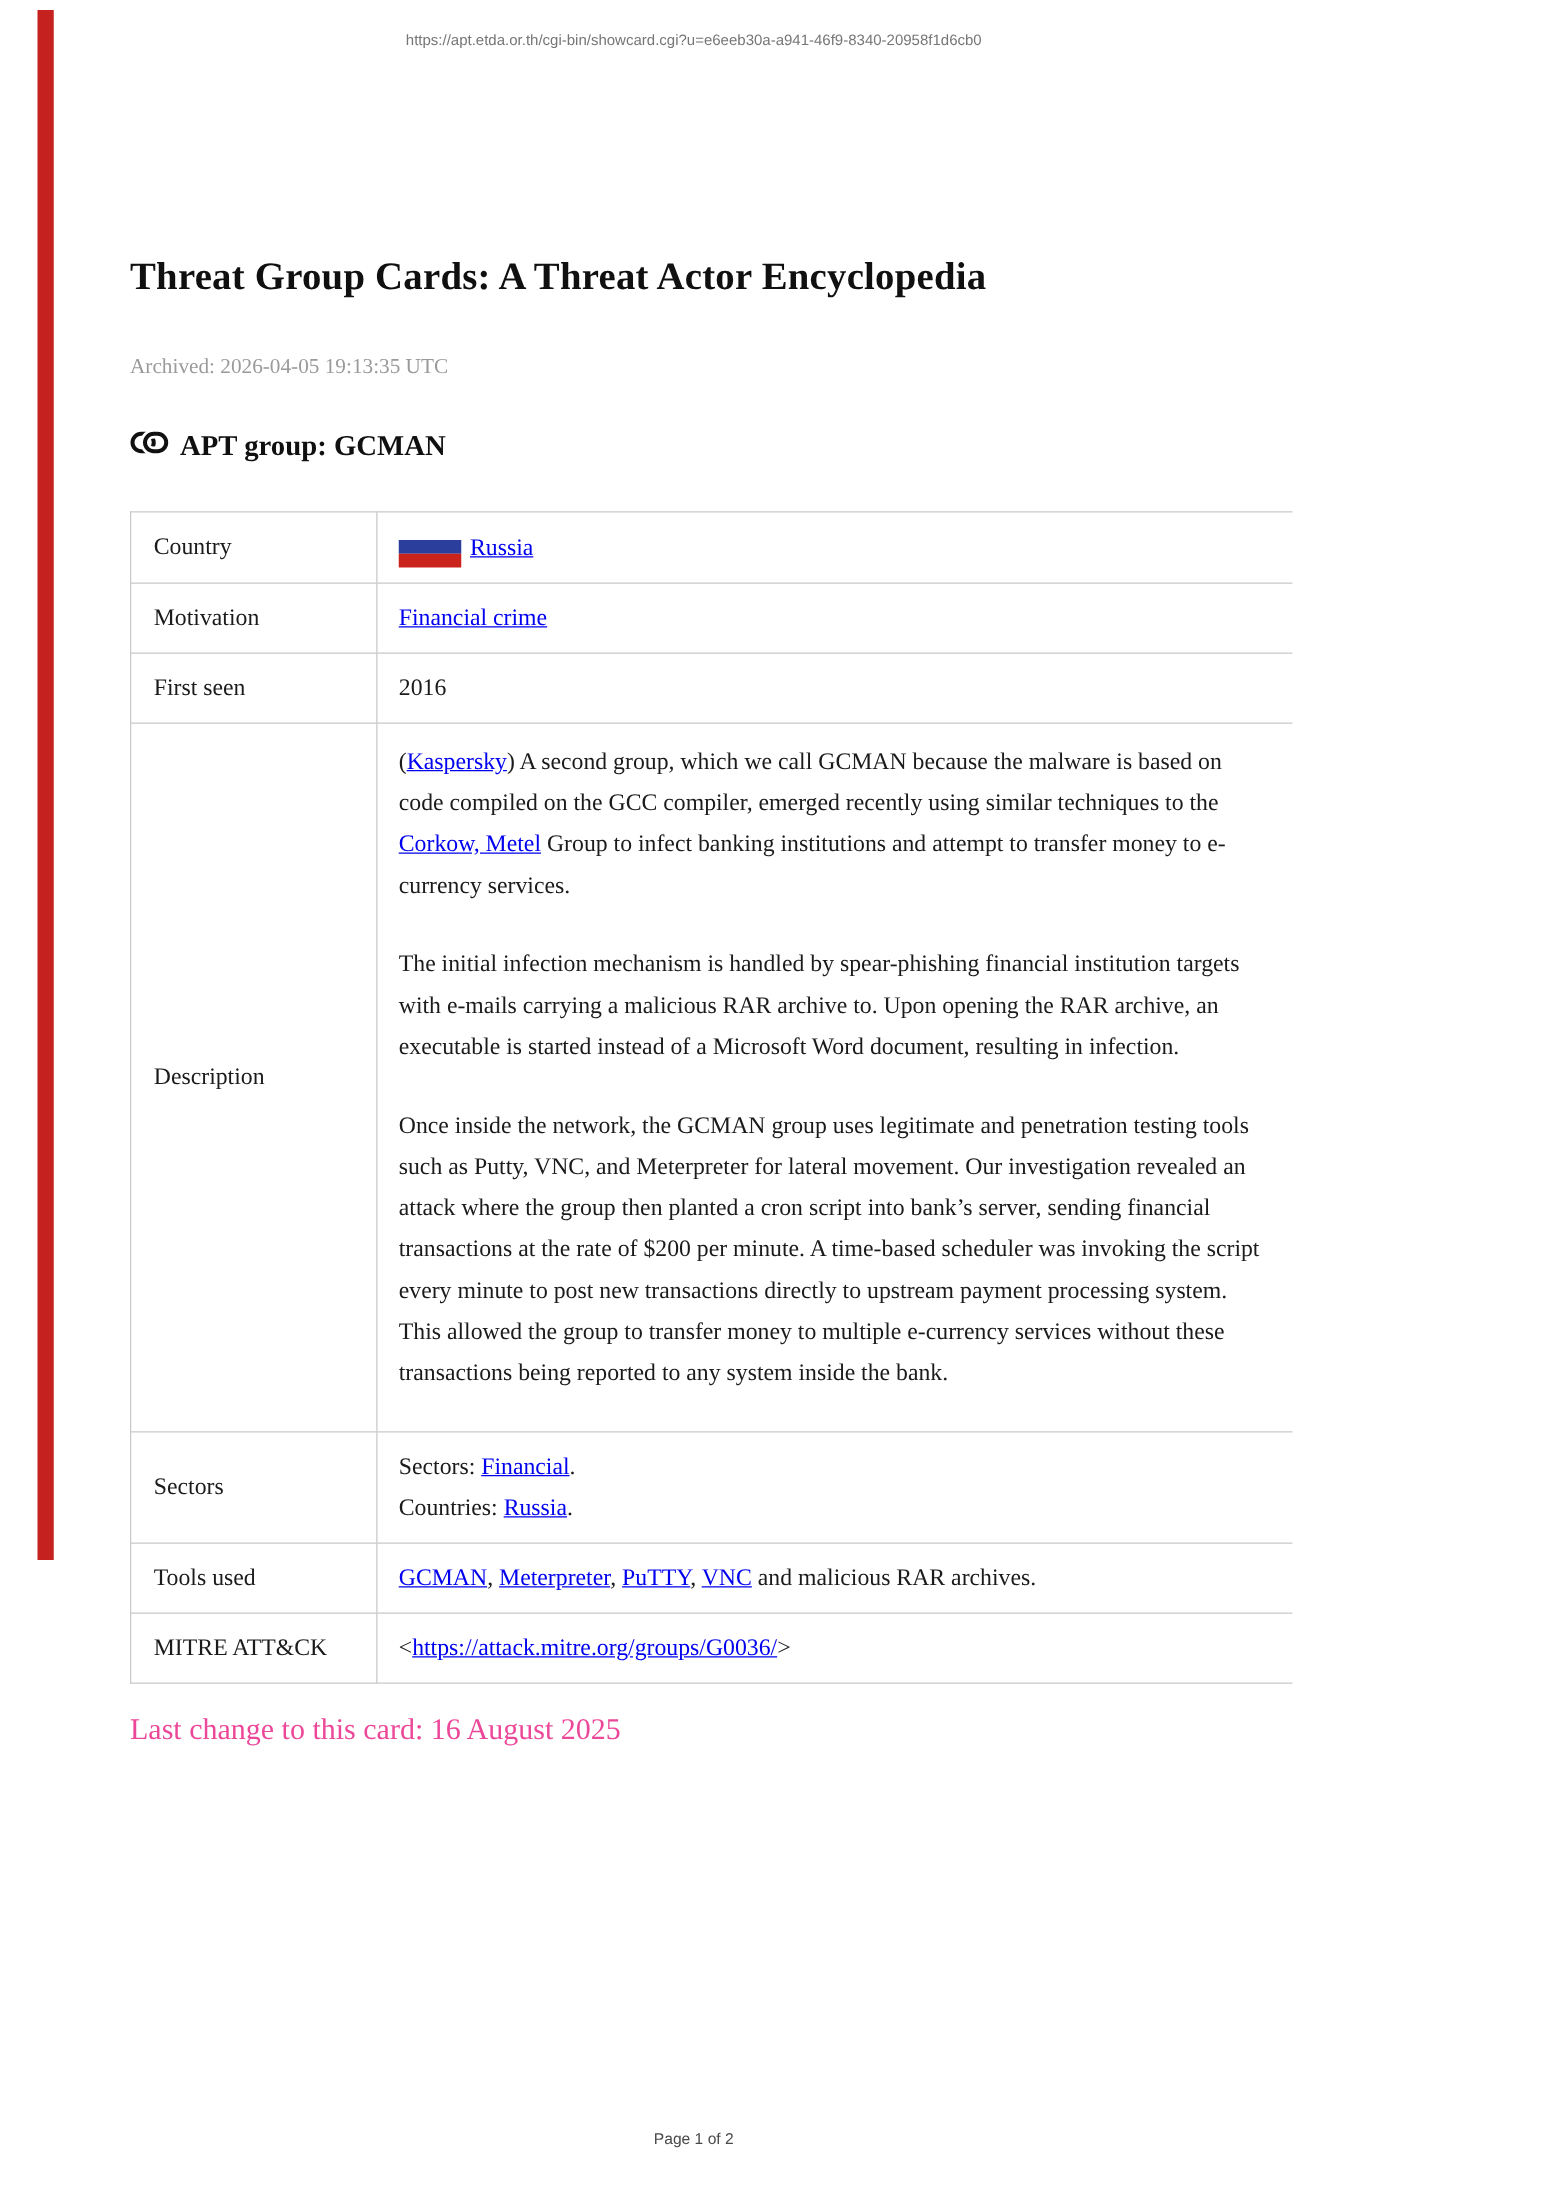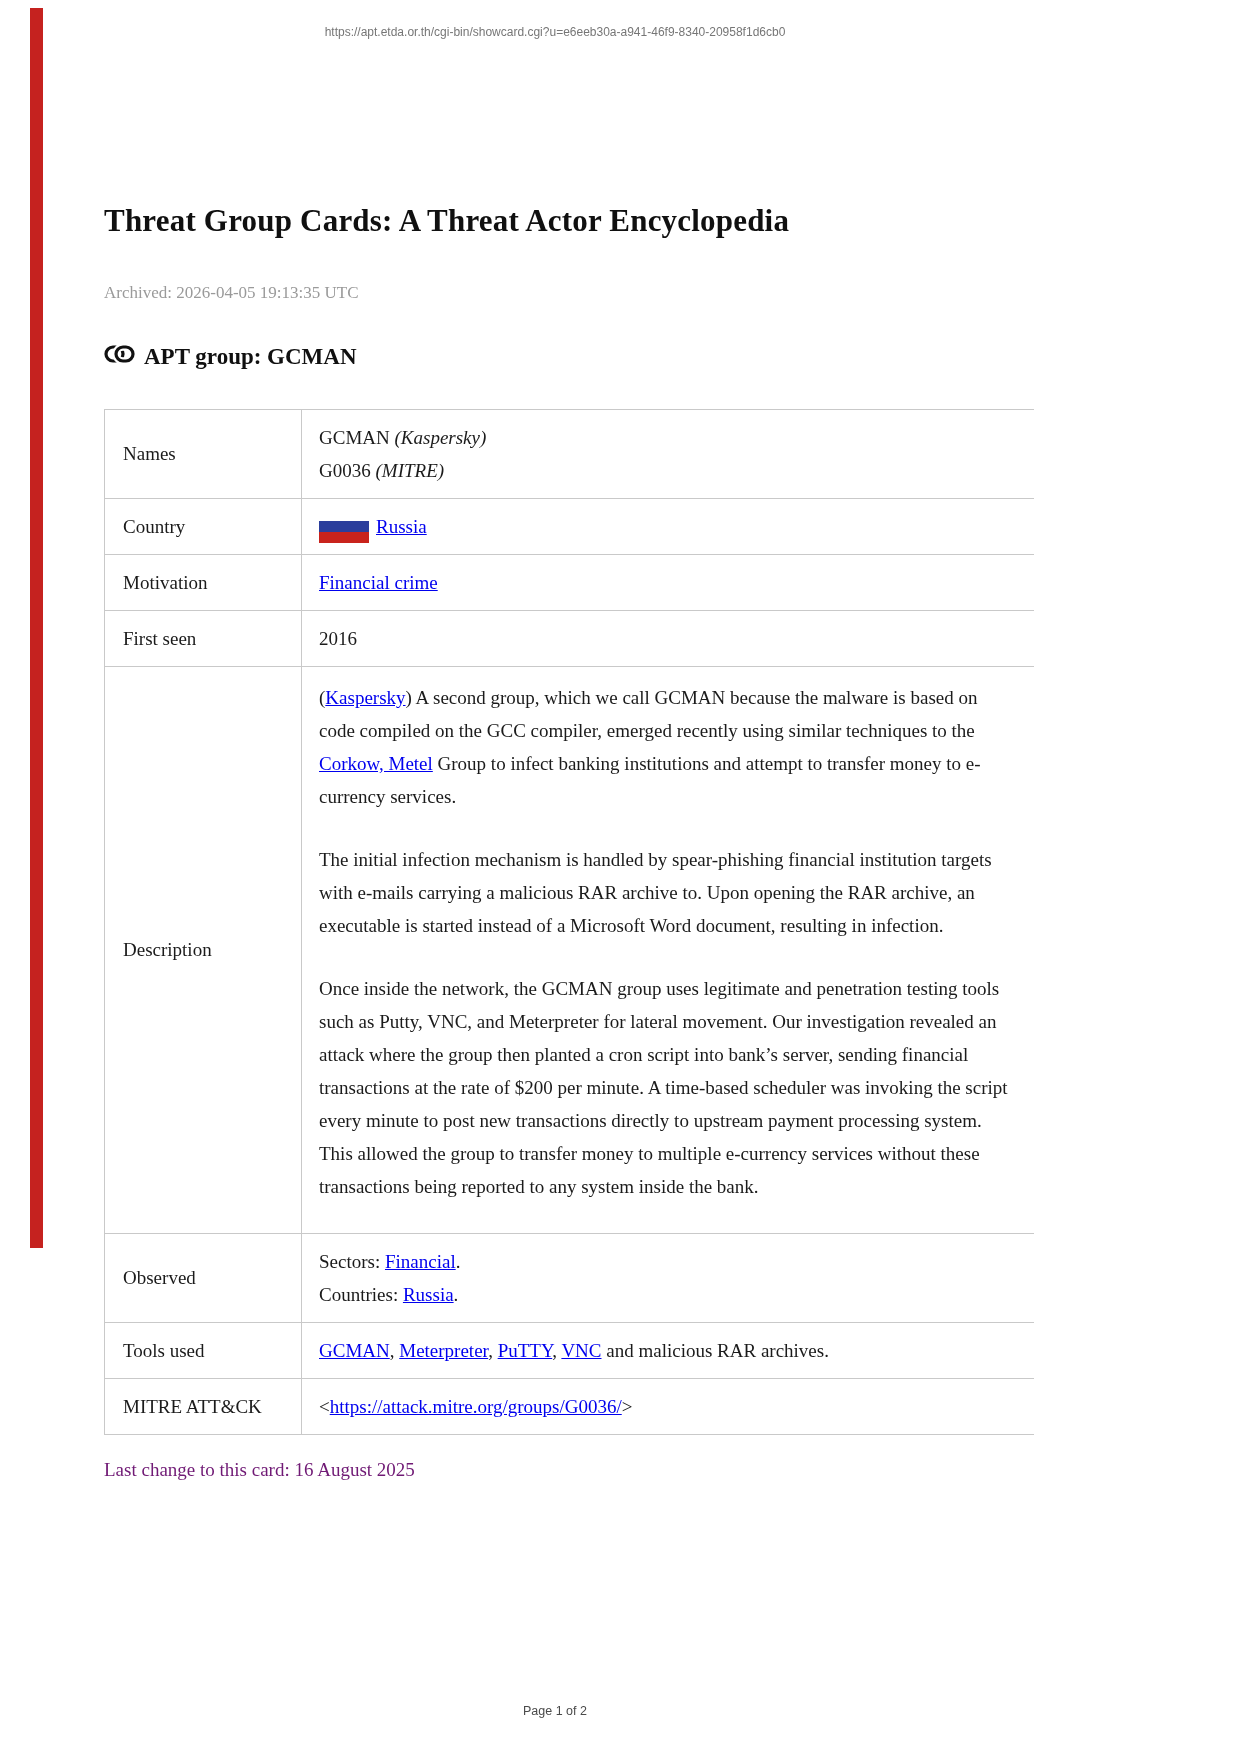--- a/index.html
+++ b/index.html
@@ -27,21 +27,21 @@
   td.val{padding:11px 120px 11px 17px;line-height:33px;color:#1b1b1b;}
   td.val.desc{padding:14px 120px 30px 17px;}
   .desc p{margin:0 0 30px 0;}
   .desc p.last{margin-bottom:0;}
 
   a{color:#0000EE;text-decoration:underline;cursor:pointer;}
 
   .flag{display:inline-block;width:50px;height:33px;vertical-align:-10px;margin-right:7px;}
   .flag .s{display:block;width:50px;height:11px;}
 
-  .lastchange{margin-top:24px;font-size:19px;color:#701a75;}
+  .lastchange{margin-top:24px;font-size:24px;color:#ec4899;}
 
   .pagefoot{position:absolute;top:1704px;left:0;width:1110px;text-align:center;
             font-family:Liberation Sans, sans-serif;font-size:12.5px;color:#4a4a4a;}
 </style>
 </head>
 <body>
 
 <div class="page">
 
   <div class="redbar"></div>
@@ -59,27 +59,20 @@
         <rect x="12" y="4" width="17" height="14" rx="7" fill="none" stroke="#ffffff" stroke-width="7.5"></rect>
         <rect x="12" y="4" width="17" height="14" rx="7" fill="none" stroke="#111111" stroke-width="3.2"></rect>
       </svg>
     </span>
     <span>APT group: GCMAN</span>
   </div>
 
   <div class="flow">
     <table class="card">
       <tbody>
-          <tr>
-        <td class="lbl">Names</td>
-        <td class="val">
-          <div><span>GCMAN</span> <i>(Kaspersky)</i></div>
-          <div><span>G0036</span> <i>(MITRE)</i></div>
-        </td>
-      </tr>
       <tr>
         <td class="lbl">Country</td>
         <td class="val">
           <span class="flag"><span class="s" style="background:#ffffff"></span><span class="s" style="background:#2b3e9c"></span><span class="s" style="background:#c9231c"></span></span><a>Russia</a>
         </td>
       </tr>
       <tr>
         <td class="lbl">Motivation</td>
         <td class="val">
           <a>Financial crime</a>
@@ -91,21 +84,21 @@
       </tr>
       <tr>
         <td class="lbl">Description</td>
         <td class="val desc">
           <p><span>(</span><a>Kaspersky</a><span>) A second group, which we call GCMAN because the malware is based on code compiled on the GCC compiler, emerged recently using similar techniques to the </span><a>Corkow, Metel</a><span> Group to infect banking institutions and attempt to transfer money to e-currency services.</span></p>
           <p>The initial infection mechanism is handled by spear-phishing financial institution targets with e-mails carrying a malicious RAR archive to. Upon opening the RAR archive, an executable is started instead of a Microsoft Word document, resulting in infection.</p>
           <p class="last">Once inside the network, the GCMAN group uses legitimate and penetration testing tools such as Putty, VNC, and Meterpreter for lateral movement. Our investigation revealed an attack where the group then planted a cron script into bank’s server, sending financial transactions at the rate of $200 per minute. A time-based scheduler was invoking the script every minute to post new transactions directly to upstream payment processing system. This allowed the group to transfer money to multiple e-currency services without these transactions being reported to any system inside the bank.</p>
         </td>
       </tr>
       <tr>
-        <td class="lbl">Observed</td>
+        <td class="lbl">Sectors</td>
         <td class="val">
           <div><span>Sectors: </span><a>Financial</a><span>.</span></div>
           <div><span>Countries: </span><a>Russia</a><span>.</span></div>
         </td>
       </tr>
       <tr>
         <td class="lbl">Tools used</td>
         <td class="val">
           <a>GCMAN</a><span>, </span><a>Meterpreter</a><span>, </span><a>PuTTY</a><span>, </span><a>VNC</a><span> and malicious RAR archives.</span>
         </td>

